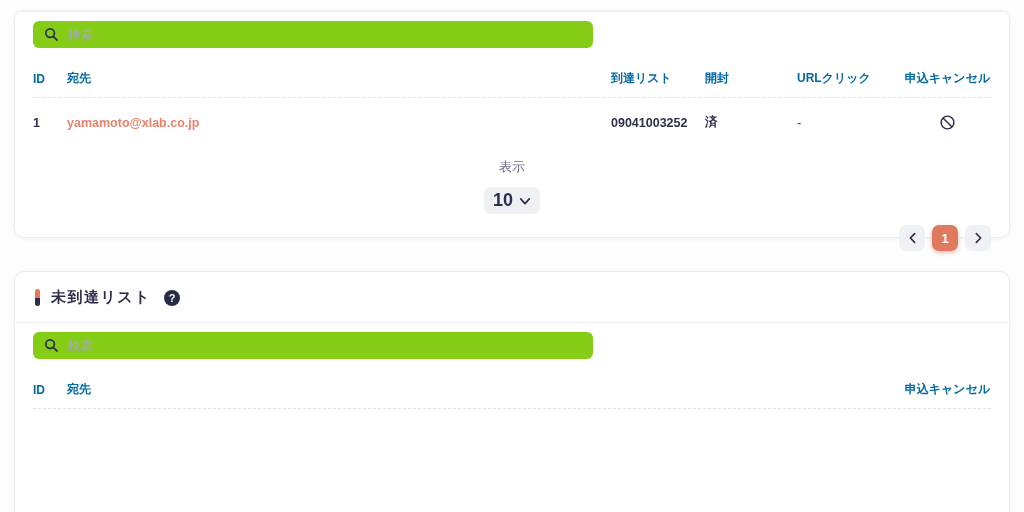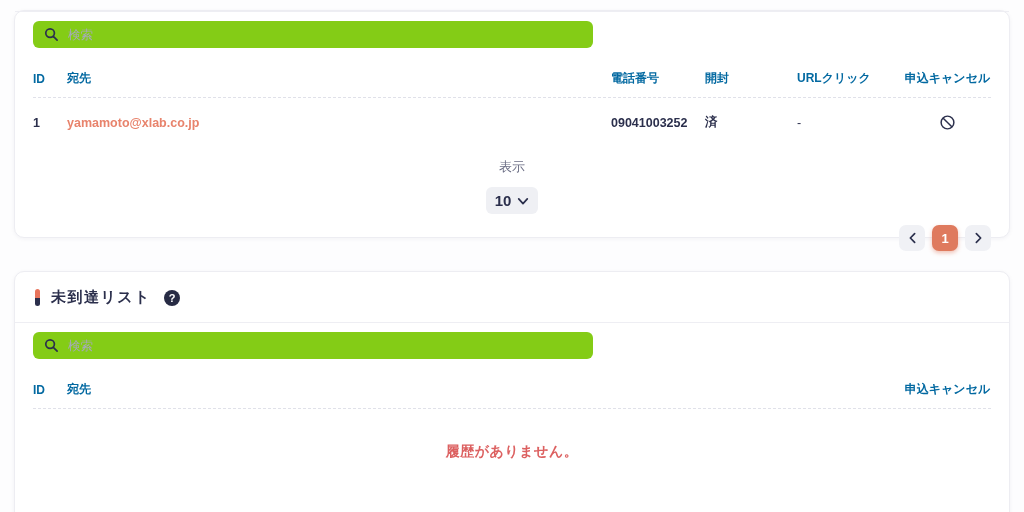--- a/index.html
+++ b/index.html
@@ -84,21 +84,21 @@
     margin: 11px 18px 0 18px;
     flex-direction: column;
   }
   .pager-label { font-size: 13px; color: #6b6e85; }
   .page-size-select {
     background: #eff0f4; border-radius: 6px;
     height: 27px; padding: 0 9px;
     display: inline-flex; align-items: center; gap: 6px;
     cursor: pointer;
   }
-  .page-size-value { font-size: 15px; font-weight: bold; color: #2b2f4c; }
+  .page-size-value { font-size: 18px; font-weight: bold; color: #2b2f4c; }
   .pager-summary { font-size: 12.5px; color: #8b8ea3; }
   .pager-buttons { margin-left: auto; display: flex; gap: 7px; }
   .pg-btn {
     width: 26px; height: 26px; border: none; border-radius: 7px;
     background: #f0f1f5; cursor: pointer;
     display: inline-flex; align-items: center; justify-content: center;
     font-family: inherit; line-height: 0;
   }
   .pg-btn.active {
     background: #df7a5e; color: #ffffff;
@@ -126,21 +126,21 @@
         <circle cx="6.5" cy="6.5" r="4.6" fill="none" stroke="#2b2f4c" stroke-width="1.8"></circle>
         <line x1="10.2" y1="10.2" x2="14" y2="14" stroke="#2b2f4c" stroke-width="1.8" stroke-linecap="round"></line>
       </svg>
       <input class="search-input" type="text" placeholder="検索" style="">
     </div>
 
     <div class="table">
       <div class="thead grid6">
         <span class="th">ID</span>
         <span class="th">宛先</span>
-        <span class="th">電話番号</span>
+        <span class="th">到達リスト</span>
         <span class="th">開封</span>
         <span class="th">URLクリック</span>
         <span class="th c-cancel">申込キャンセル</span>
       </div>
       <div class="trow grid6">
         <span class="td c-id">1</span>
         <a class="td c-recipient">yamamoto@xlab.co.jp</a>
         <span class="td c-phone">09041003252</span>
         <span class="td c-opened">済</span>
         <span class="td">-</span>
@@ -196,17 +196,16 @@
     </div>
 
     <div class="table">
       <div class="thead grid3">
         <span class="th">ID</span>
         <span class="th">宛先</span>
         <span class="th c-cancel">申込キャンセル</span>
       </div>
     </div>
 
-    <div class="empty-message">履歴がありません。</div>
 
   </section>
 
 </div>
 
 </body></html>

